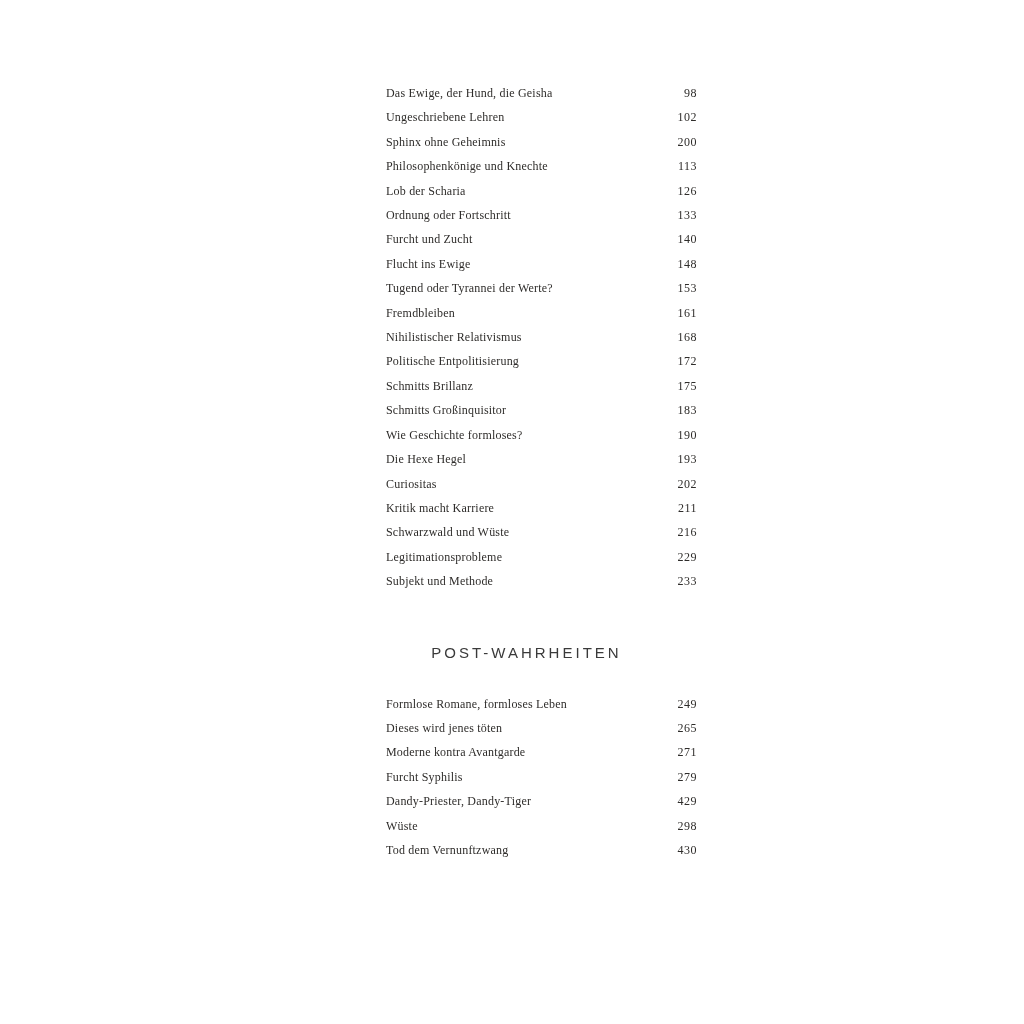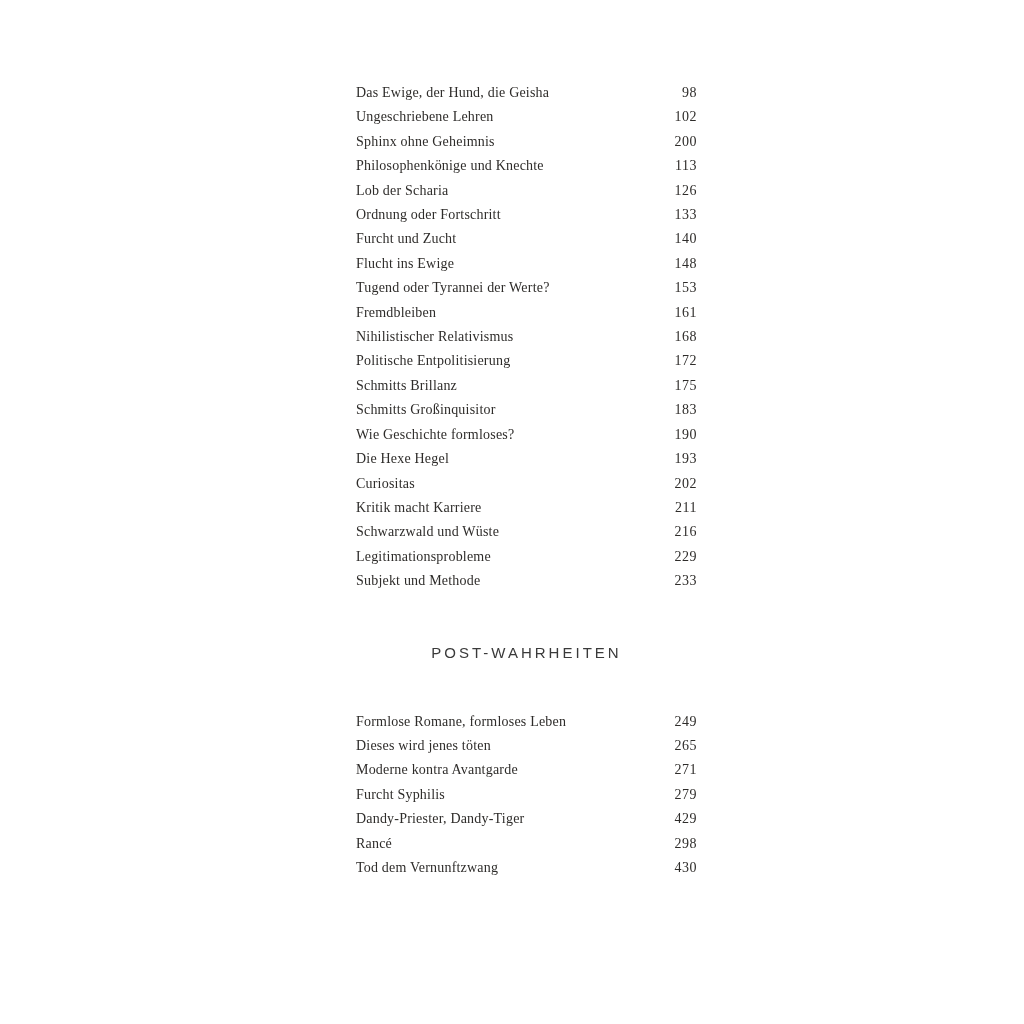--- a/index.html
+++ b/index.html
@@ -30,30 +30,31 @@
     display: block;
   }
   .section-heading {
     font-family: "Liberation Sans", sans-serif;
     font-size: 15px;
     letter-spacing: 3px;
     color: #3a3a3a;
     text-align: center;
     line-height: 18px;
     margin-top: 50px;
-    margin-bottom: 48px;
+    margin-bottom: 30px;
     font-weight: 400;
   }
   .toc-entry {
     display: flex;
     justify-content: space-between;
     align-items: flex-start;
     line-height: 24.4px;
-    font-size: 14px;
+    font-size: 12px;
     white-space: nowrap;
+    margin-left: 30px;
   }
   .entry-title {
     letter-spacing: 0.2px;
   }
   .entry-page {
     font-variant-numeric: oldstyle-nums;
     font-feature-settings: "onum" 1;
     letter-spacing: 0.5px;
     text-align: right;
   }
@@ -165,21 +166,21 @@
         </div>
         <div class="toc-entry">
           <span class="entry-title">Furcht Syphilis</span>
           <span class="entry-page">279</span>
         </div>
         <div class="toc-entry">
           <span class="entry-title">Dandy-Priester, Dandy-Tiger</span>
           <span class="entry-page">429</span>
         </div>
         <div class="toc-entry">
-          <span class="entry-title">Rancé</span>
+          <span class="entry-title">Wüste</span>
           <span class="entry-page">298</span>
         </div>
         <div class="toc-entry">
           <span class="entry-title">Tod dem Vernunftzwang</span>
           <span class="entry-page">430</span>
         </div>
       </div>
     </div>
 </div>
 

